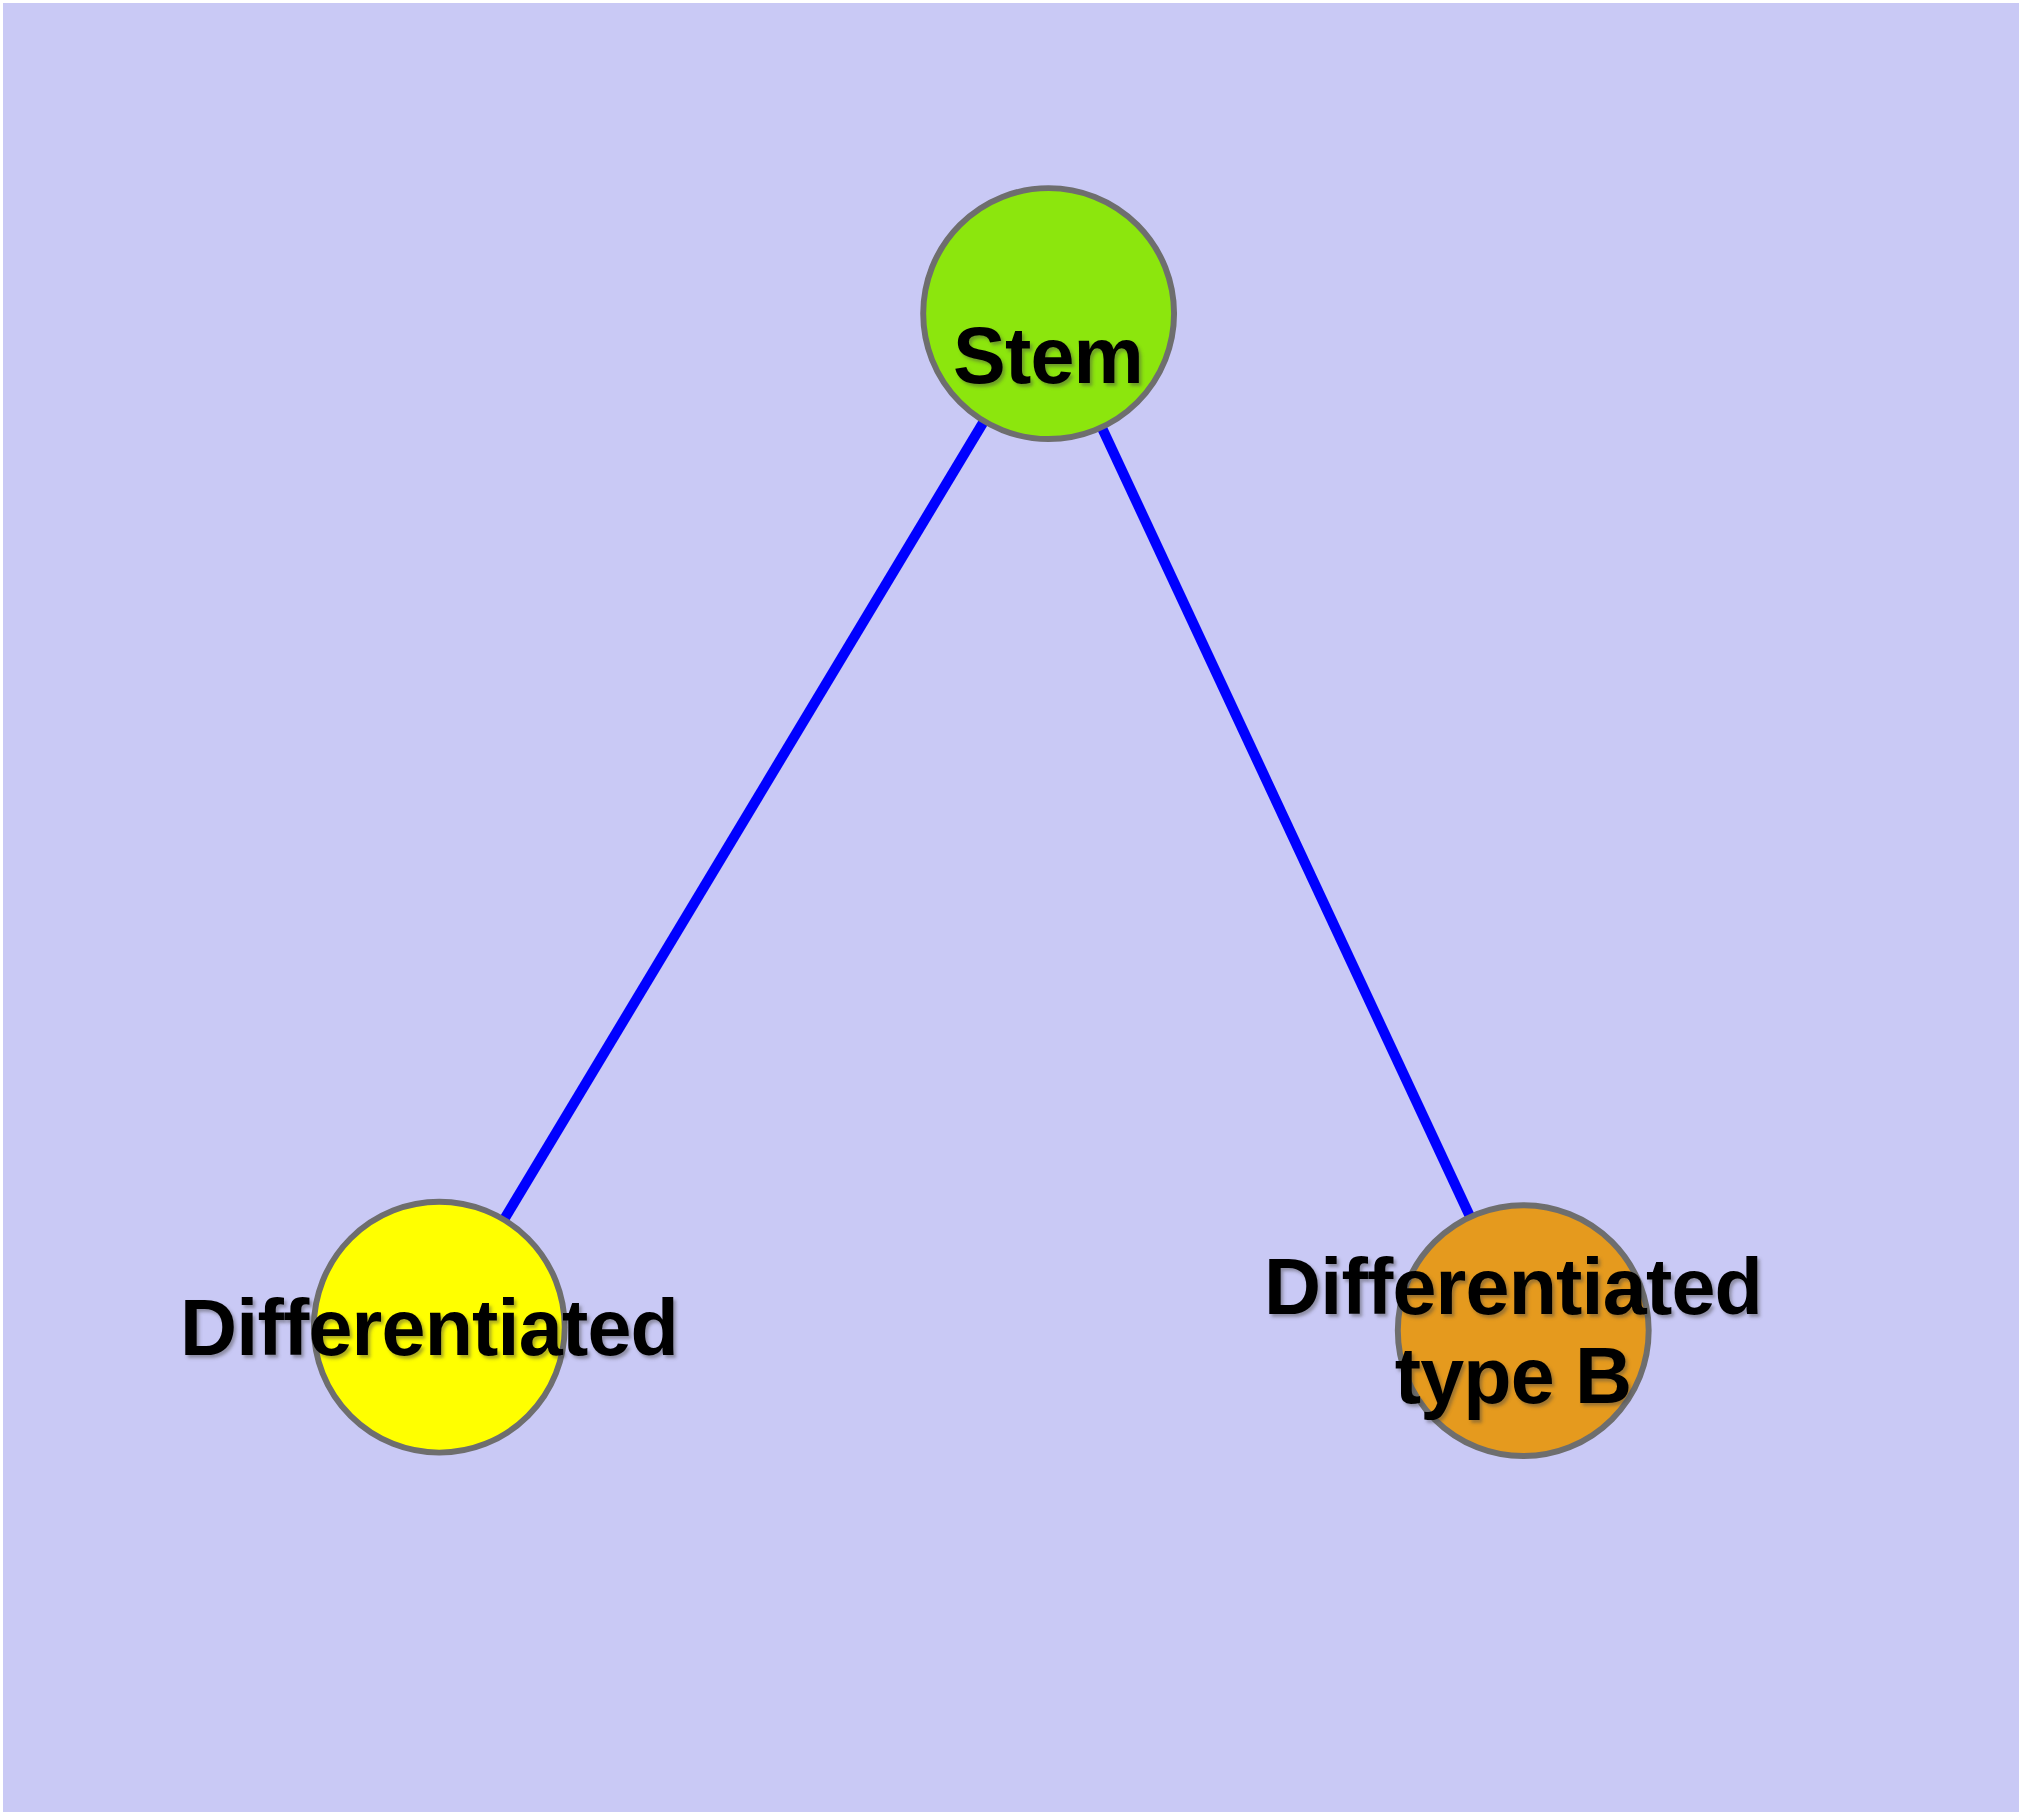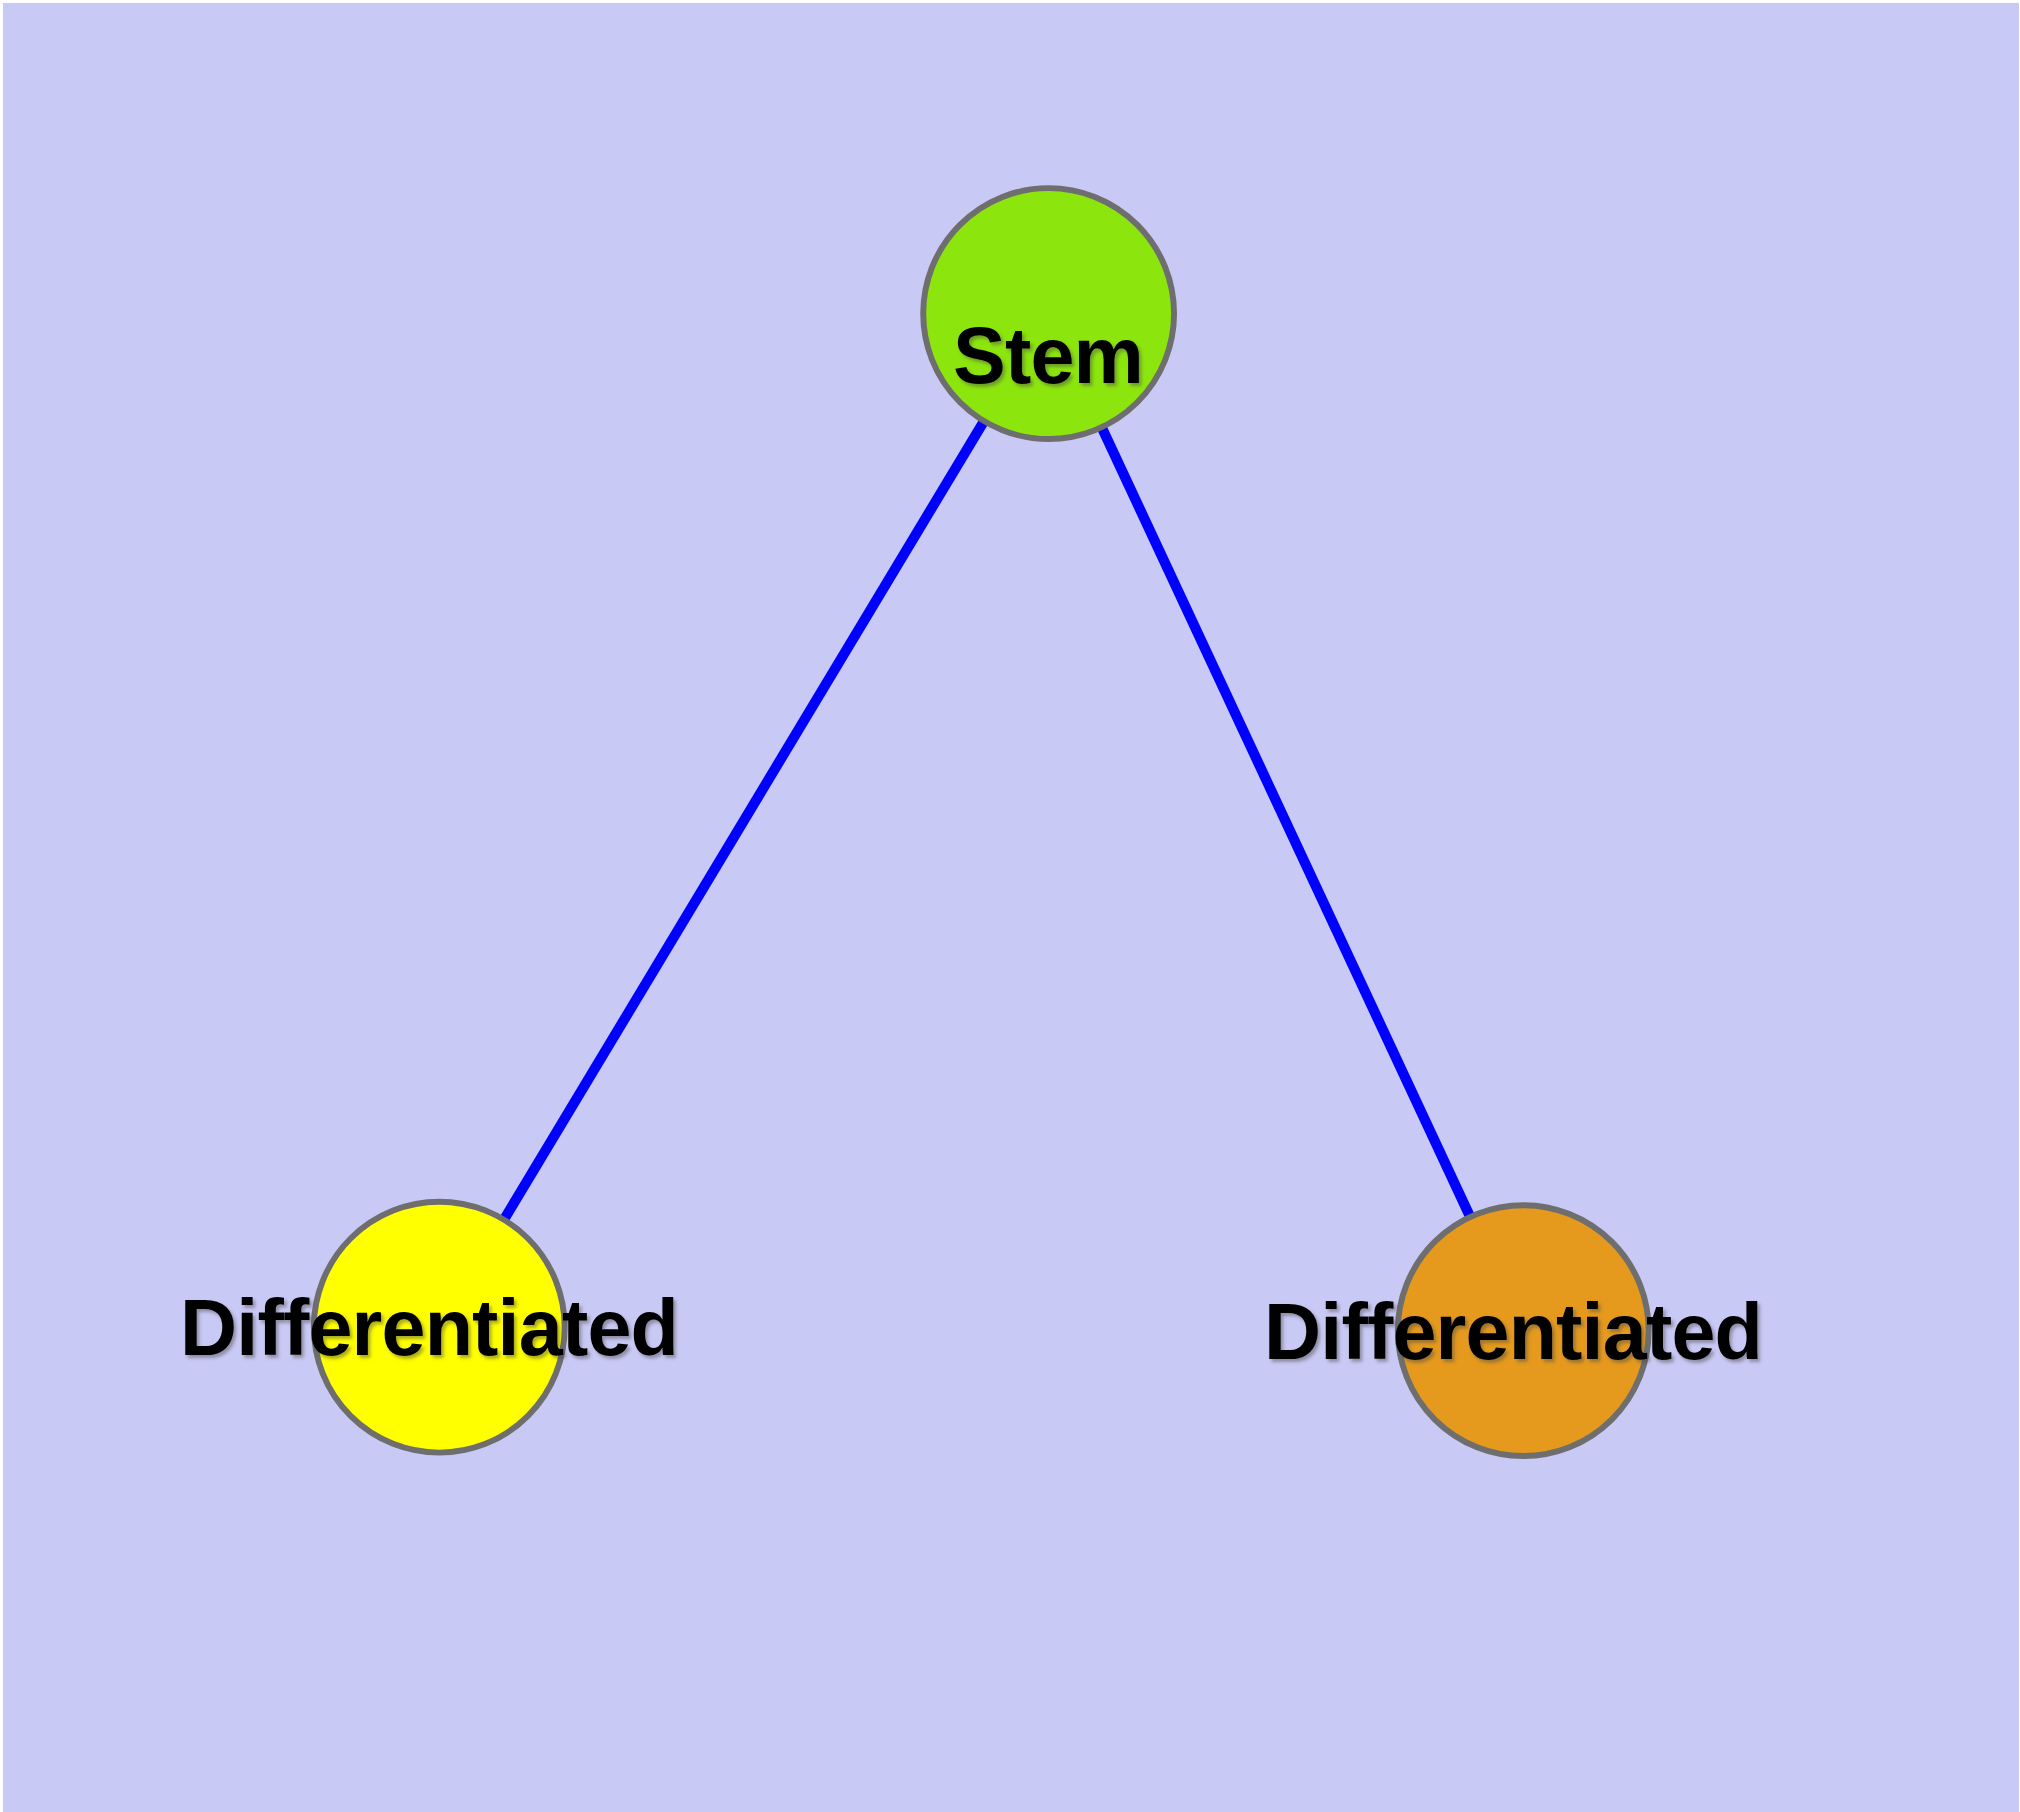--- a/index.html
+++ b/index.html
@@ -65,16 +65,17 @@
   </svg>
 
   <div class="node-label lbl-stem">Stem</div>
 
   <div class="node-label lbl-a">
     <span>Differentiated</span>
   </div>
 
   <div class="node-label lbl-b">
     <span>Differentiated</span>
+    <span>type B</span>
   </div>
 
 </div>
 
 
 </body></html>

